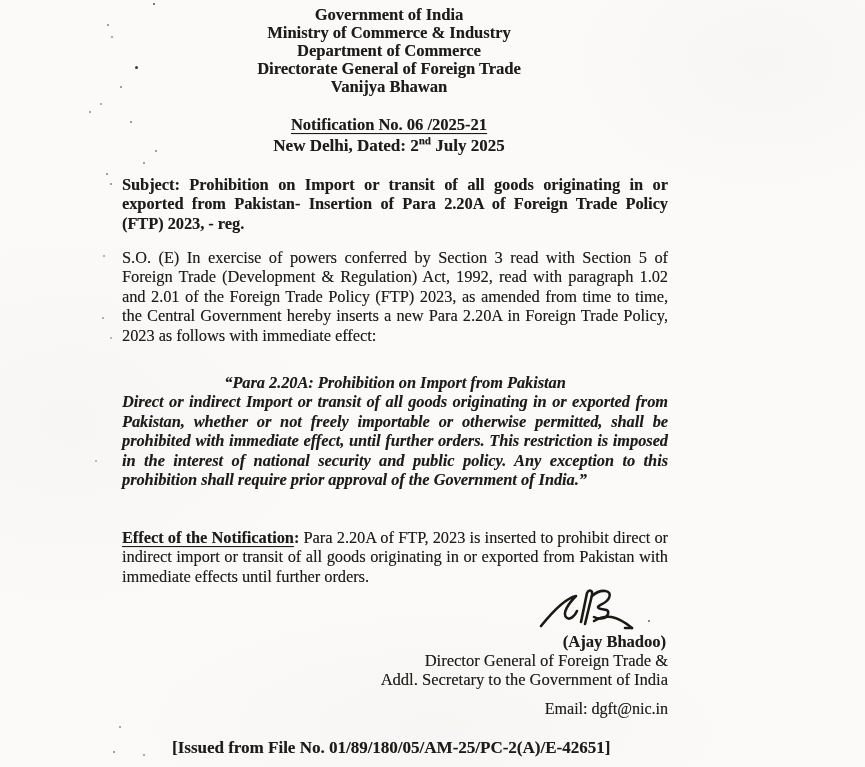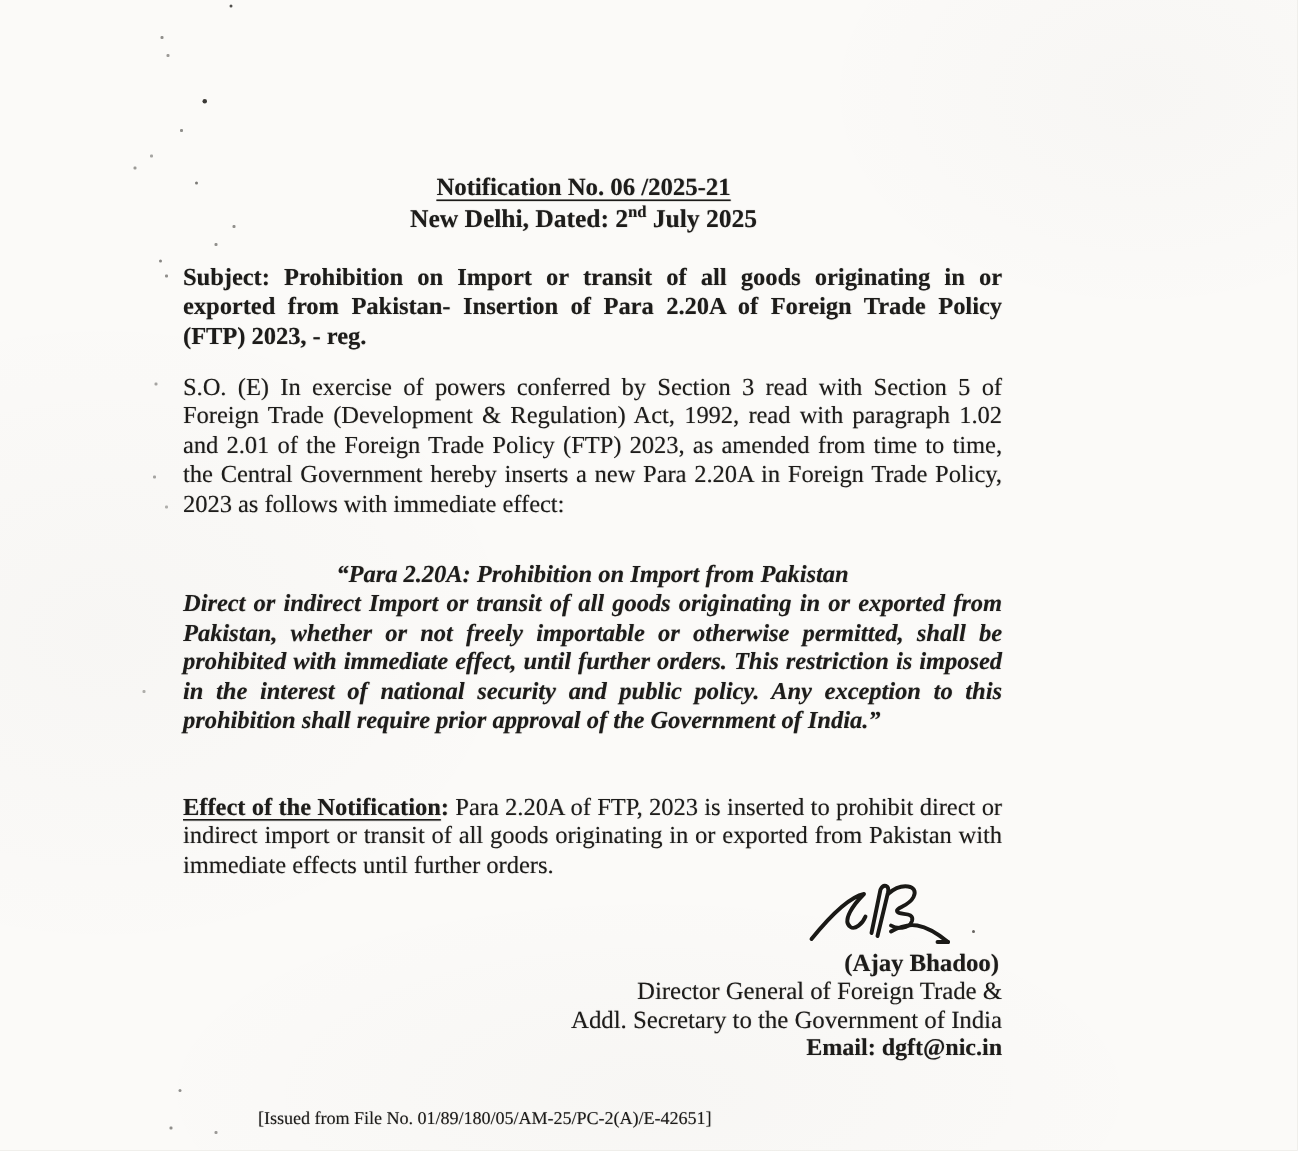--- a/index.html
+++ b/index.html
@@ -30,22 +30,22 @@
   .so-para { top: 248px; }
   .quote { top: 362px; font-weight: 700; font-style: italic; }
   .quote .q-head { text-align: center; margin-top: 11px; }
   .effect { top: 528px; }
   .eff-label { font-weight: 700; text-decoration: underline; text-underline-offset: 3px; margin-top: 19px; }
   .eff-colon { font-weight: 700; }
   .sig-block { top: 588px; left: 300px; width: 368px; text-align: right; font-size: 16.5px; line-height: 19px; }
   .sig-svg { display: block; margin: 0 26px 2px auto; }
   .sig-name { font-weight: 700; padding-right: 2px; }
   .sig-title { font-weight: 400; }
-  .sig-email { font-weight: 700; font-size: 16px; margin-top: 0; }
-  .footer-line { top: 738px; left: 172px; font-weight: 400; font-size: 12px; }
+  .sig-email { font-weight: 400; font-size: 16px; margin-top: 10px; }
+  .footer-line { top: 738px; left: 172px; font-weight: 700; font-size: 17px; }
   .speck { position: absolute; background: #262420; border-radius: 50%; }
 </style>
 </head>
 <body>
 
 <div class="page">
 
   <span class="speck" style="left:153px;top:3px;width:2px;height:2px;opacity:.8"></span>
   <span class="speck" style="left:107px;top:24px;width:1.5px;height:1.5px;opacity:.5"></span>
   <span class="speck" style="left:111px;top:36px;width:1.5px;height:1.5px;opacity:.45"></span>
@@ -60,20 +60,27 @@
   <span class="speck" style="left:110px;top:183px;width:1.5px;height:1.5px;opacity:.5"></span>
   <span class="speck" style="left:103px;top:255px;width:1.5px;height:1.5px;opacity:.4"></span>
   <span class="speck" style="left:102px;top:317px;width:1.5px;height:1.5px;opacity:.4"></span>
   <span class="speck" style="left:110px;top:337px;width:1.5px;height:1.5px;opacity:.35"></span>
   <span class="speck" style="left:95px;top:460px;width:1.5px;height:1.5px;opacity:.35"></span>
   <span class="speck" style="left:648px;top:620px;width:2px;height:2px;opacity:.7"></span>
   <span class="speck" style="left:119px;top:726px;width:2px;height:2px;opacity:.5"></span>
   <span class="speck" style="left:113px;top:751px;width:1.5px;height:1.5px;opacity:.5"></span>
   <span class="speck" style="left:143px;top:754px;width:1.5px;height:1.5px;opacity:.45"></span>
 
+  <div class="abs centered" style="top:6px">
+    <div class="head-line">Government of India</div>
+    <div class="head-line">Ministry of Commerce &amp; Industry</div>
+    <div class="head-line">Department of Commerce</div>
+    <div class="head-line">Directorate General of Foreign Trade</div>
+    <div class="head-line">Vanijya Bhawan</div>
+  </div>
 
   <div class="abs centered notif-line">
     <span class="u">Notification No. 06 /2025-21</span>
   </div>
 
   <div class="abs centered date-line">
     <span>New Delhi, Dated:  2</span><sup>nd</sup><span> July 2025</span>
   </div>
 
   <div class="abs body-block subject">Subject: Prohibition on Import or transit of all goods originating in or exported from Pakistan- Insertion of Para 2.20A of Foreign Trade Policy (FTP) 2023, - reg.</div>

